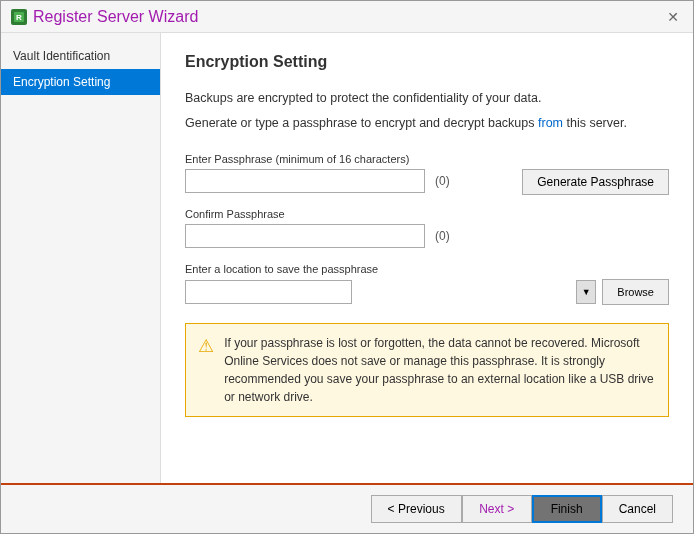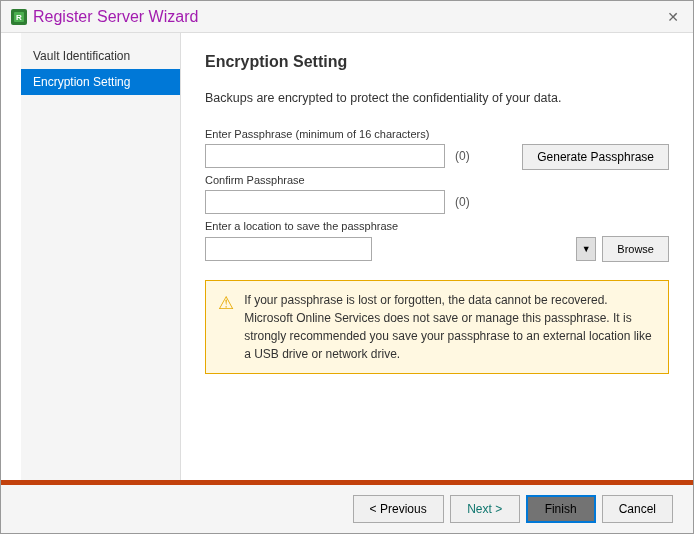--- a/index.html
+++ b/index.html
@@ -60,21 +60,20 @@
       display: flex;
       align-items: center;
       justify-content: center;
       border: none;
       background: none;
     }
     .content {
       display: flex;
       flex: 1;
       overflow: hidden;
-      padding-left: 20px;
     }
     .sidebar {
       width: 160px;
       background: #f5f5f5;
       border-right: 1px solid #ddd;
       padding: 10px 0;
     }
     .sidebar-item {
       padding: 6px 12px;
       cursor: pointer;
@@ -203,46 +202,45 @@
       color: #e6a800;
       margin-top: 1px;
       flex-shrink: 0;
     }
     .warning-text {
       font-size: 12px;
       color: #333;
       line-height: 1.5;
     }
     .footer {
-      border-top: 5px solid #c2410c;
+      border-top: 2px solid #c2410c;
       padding: 10px 20px;
       display: flex;
       justify-content: flex-end;
-      gap: 6px;
       background: #f5f5f5;
     }
     .footer-btn {
       padding: 5px 16px;
       font-size: 12px;
       border: 1px solid #aaa;
       background: #f0f0f0;
       cursor: pointer;
       height: 28px;
       min-width: 70px;
     }
     .footer-btn.default {
       border: 2px solid #0078d7;
       background: #737373;
     }
     .footer-btn:disabled {
-      color: #0f766e;
+      color: #a21caf;
       cursor: default;
     }
     .sep {
-      margin-top: 2px;
+      margin-top: 11px;
     }
   </style>
 </head>
 <body>
 
 <div class="dialog">
 
   <div class="titlebar">
     <div class="titlebar-left">
       <div class="titlebar-icon">
@@ -264,20 +262,23 @@
       </div>
       <div class="sidebar-item active">
         <span>Encryption Setting</span>
       </div>
     </div>
 
     <div class="main">
       <div class="page-title">Encryption Setting</div>
 
       <div class="info-text">Backups are encrypted to protect the confidentiality of your data.</div>
+      <div class="info-text">
+        Generate or type a passphrase to encrypt and decrypt backups <span class="highlight">from</span> this server.
+      </div>
 
       <div class="form-section">
         <div class="form-label">Enter Passphrase (minimum of 16 characters)</div>
         <div class="passphrase-row">
           <div class="input-row">
             <input type="password" class="text-input" value="" style="">
             <span class="char-count">(0)</span>
           </div>
           <button class="generate-btn">Generate Passphrase</button>
         </div>

